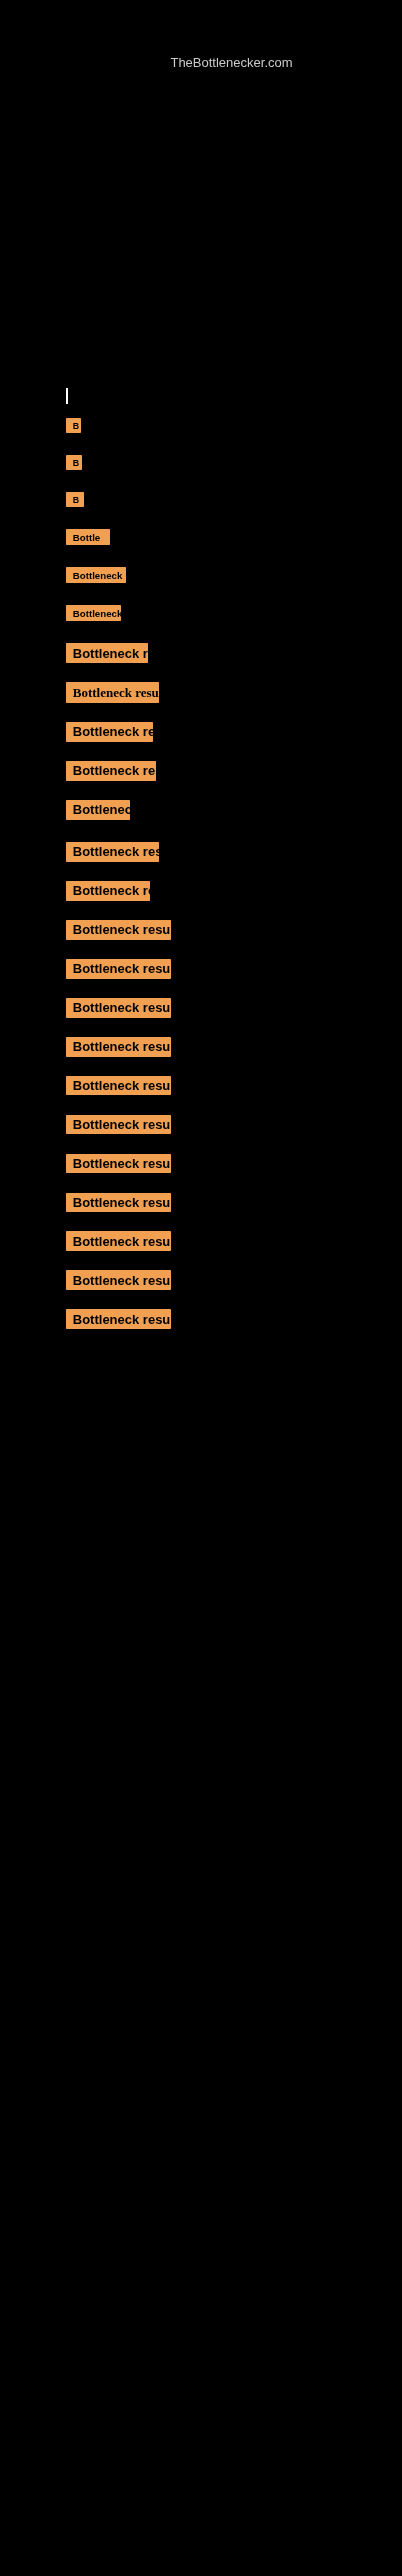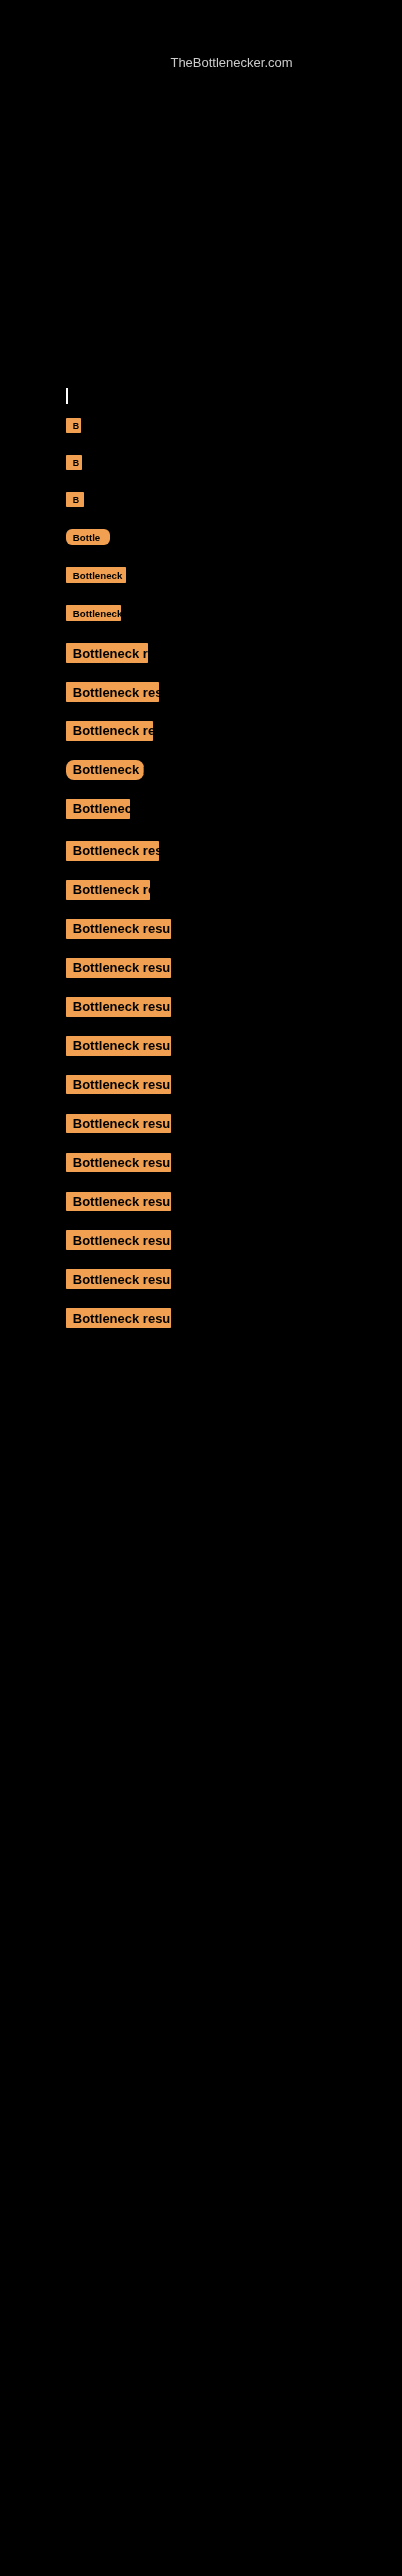--- a/index.html
+++ b/index.html
@@ -42,27 +42,27 @@
 
     .result-row {
       margin: 6.4px 0;
       padding: 1.6px 0;
     }
 
     
     .w-tiny1 { width: 14.5px; overflow: hidden; font-size: 8.9px; }
     .w-tiny2 { width: 16px; overflow: hidden; font-size: 8.9px; }
     .w-tiny3 { width: 17.7px; overflow: hidden; font-size: 8.9px; }
-    .w-short1 { width: 44px; overflow: hidden; font-size: 9.7px; border-radius: 6px; }
+    .w-short1 { width: 44px; overflow: hidden; font-size: 9.7px; }
     .w-short2 { width: 60px; overflow: hidden; font-size: 9.7px; }
     .w-short3 { width: 55px; overflow: hidden; font-size: 9.7px; }
     .w-med1 { width: 82px; }
-    .w-med2 { width: 93px; }
+    .w-med2 { width: 93px; font-family: Liberation Serif, serif; }
     .w-med3 { width: 87px; }
-    .w-med4 { width: 78px; border-radius: 8px; }
+    .w-med4 { width: 90px; }
     .w-med5 { width: 64px; overflow: hidden; }
     .w-med6 { width: 93px; }
     .w-med7 { width: 84px; }
     .w-full1 { width: 105px; }
     .w-full2 { width: 105px; }
     .w-full3 { width: 105px; }
     .w-full4 { width: 105px; }
     .w-full5 { width: 105px; }
     .w-full6 { width: 105px; }
     .w-full7 { width: 105px; }

